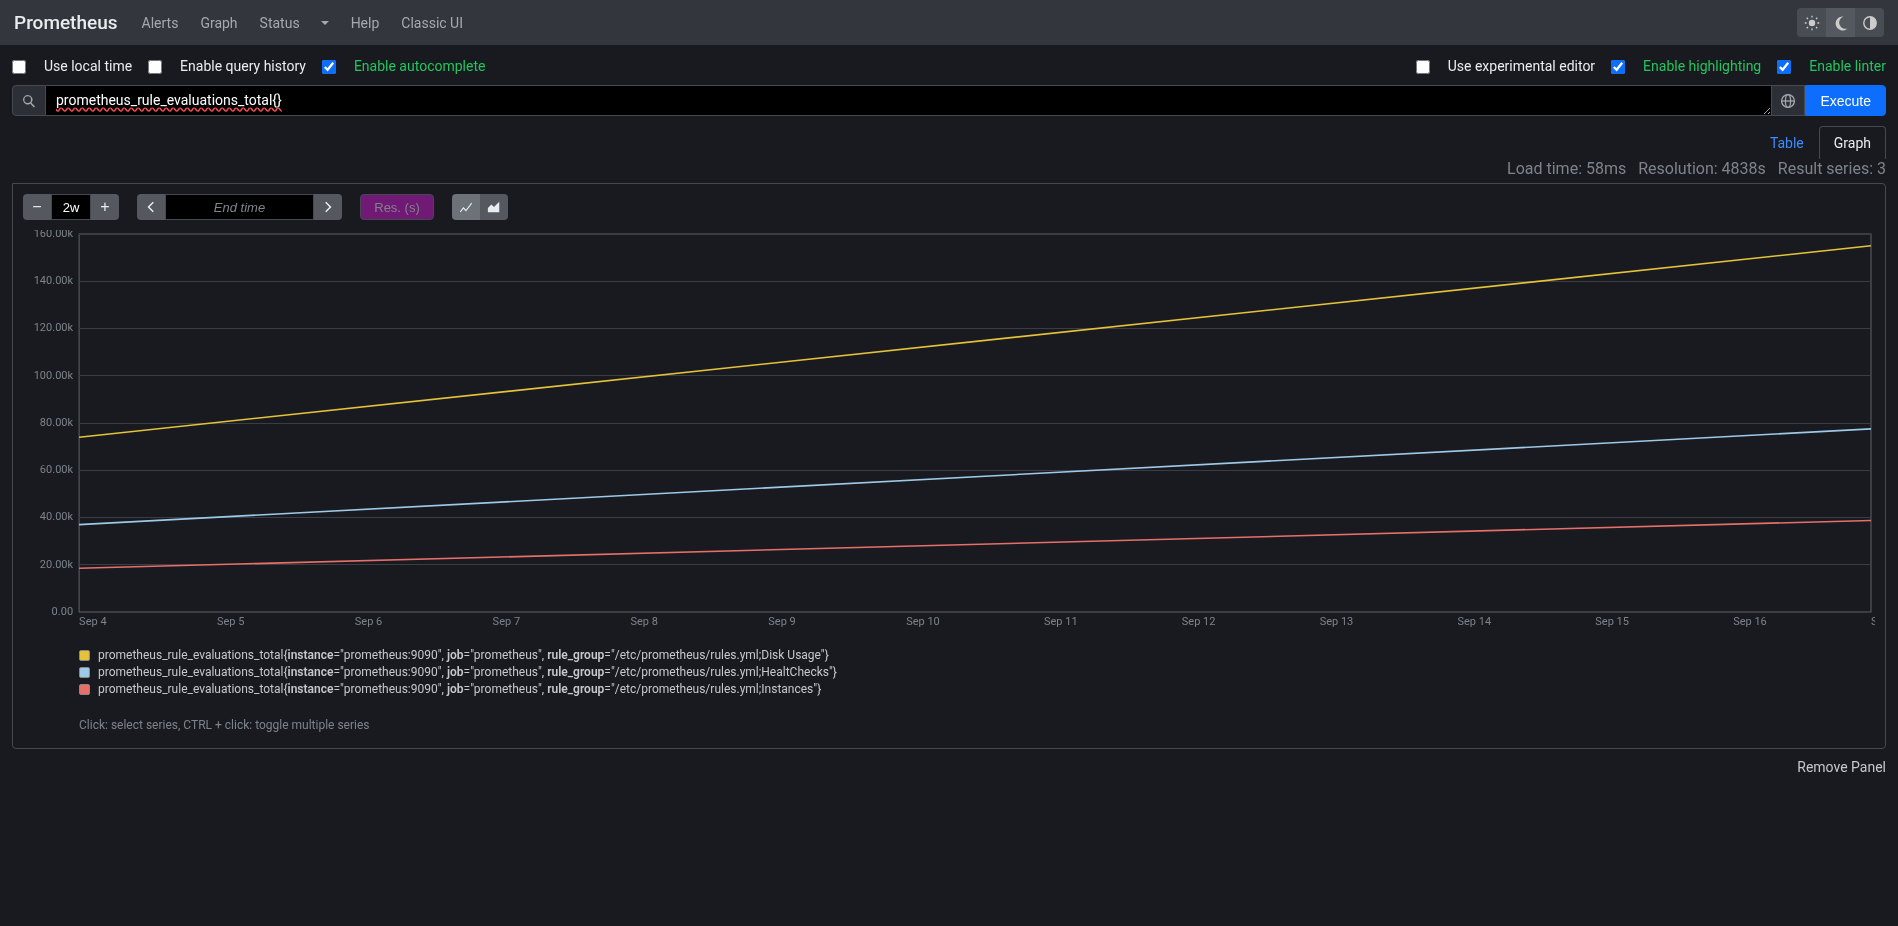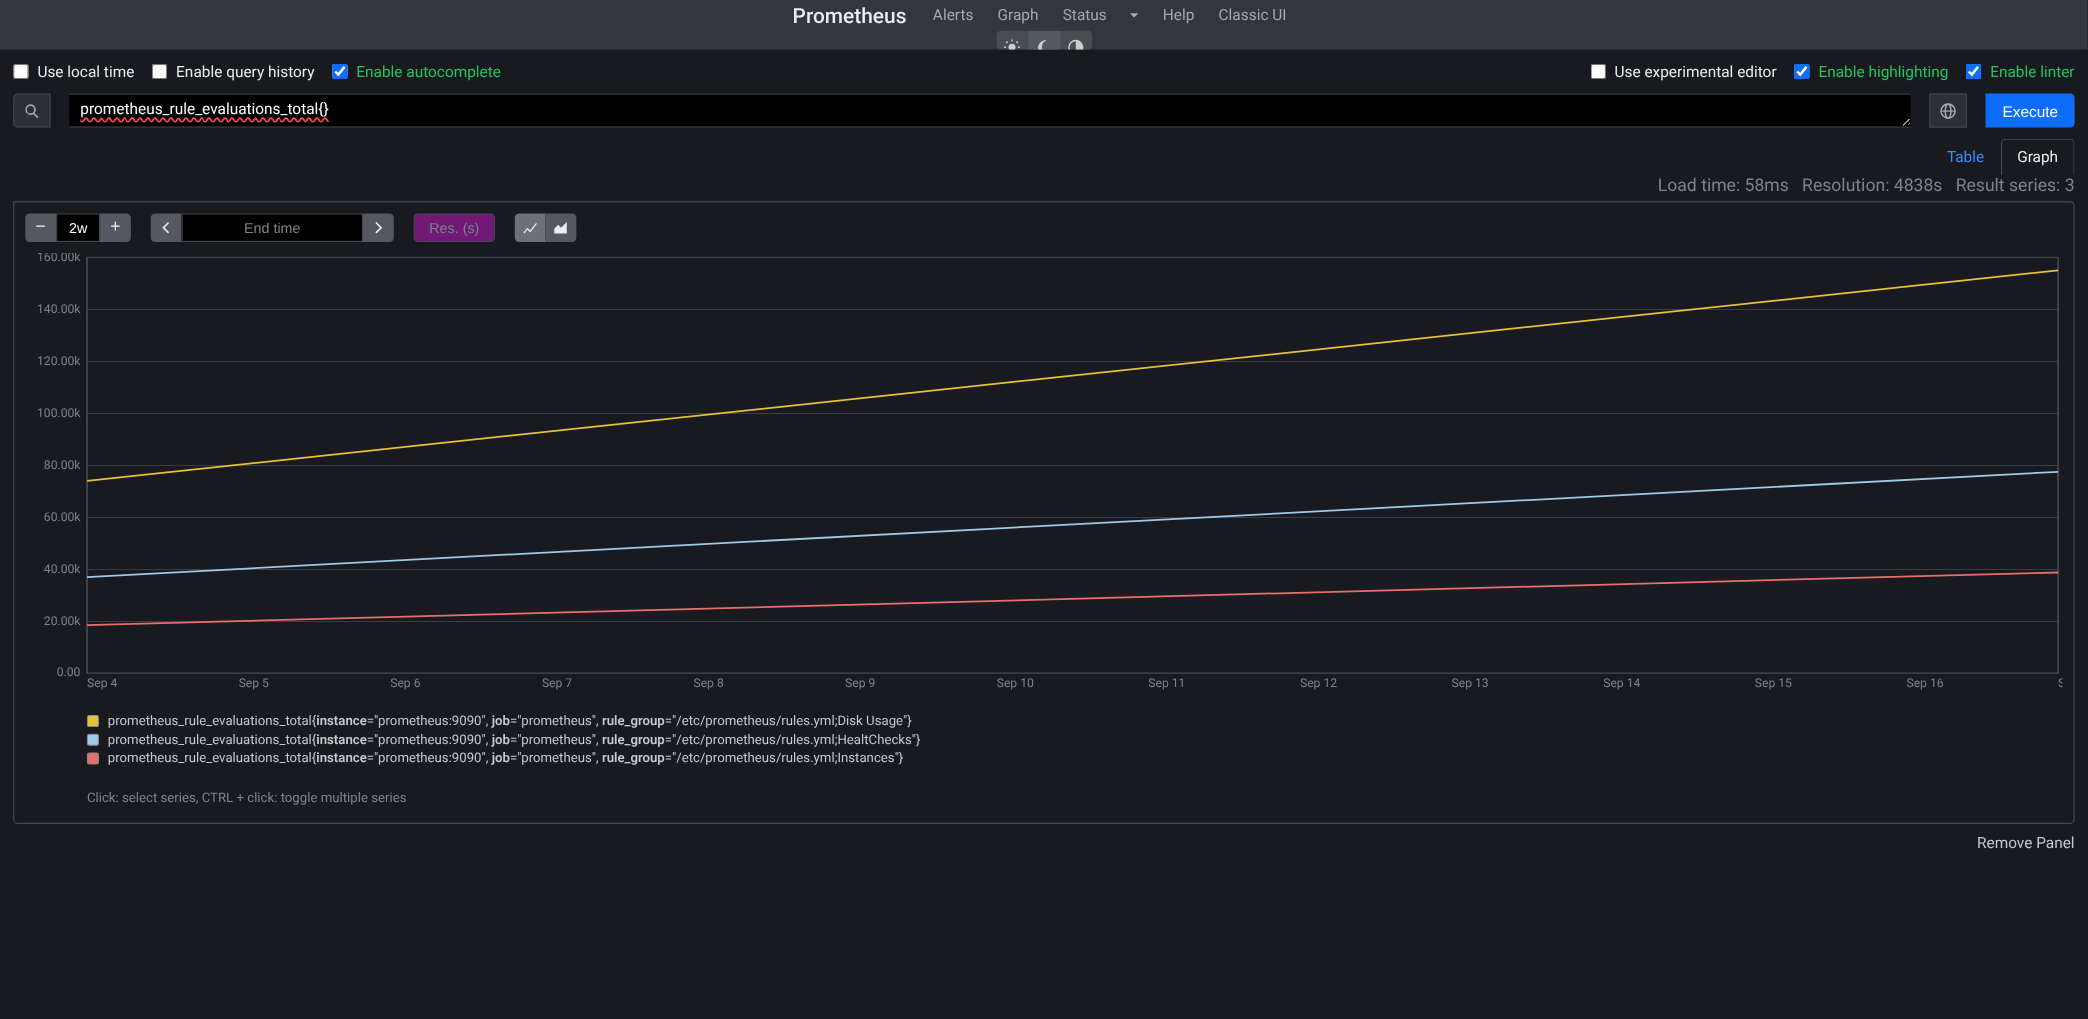--- a/index.html
+++ b/index.html
@@ -13,47 +13,46 @@
     overflow: hidden;
   }
   
   .navbar {
     background: #33373d;
     height: 45px;
     display: flex;
     align-items: center;
     padding: 0 14px;
     justify-content: space-between;
-    flex-direction: column;
   }
   .navbar-left { display: flex; align-items: center; gap: 6px; }
   .brand { color: #eaecef; font-size: 19px; font-weight: 500; margin-right: 10px; }
   .nav-link { color: #a5a9ae; padding: 6px 8px; cursor: pointer; font-size: 14px; }
   .nav-dropdown { display: inline-flex; align-items: center; gap: 19px; }
   .caret { width: 0; height: 0; border-left: 4px solid transparent; border-right: 4px solid transparent; border-top: 4px solid #a5a9ae; display: inline-block; margin-left: 2px; }
   .theme-group { display: flex; background: #484c53; border-radius: 4px; overflow: hidden; }
   .theme-btn { width: 29px; height: 29px; display: flex; align-items: center; justify-content: center; color: #ccc; cursor: pointer; }
   .theme-btn.active { background: #54585f; }
   .theme-btn svg { width: 16px; height: 16px; fill: currentColor; }
 
   
   .options-row {
     display: flex;
     justify-content: space-between;
     align-items: center;
     padding: 10px 12px 8px;
     height: 40px;
   }
   .opt-group { display: flex; align-items: center; gap: 16px; }
-  .checkbox-label { display: flex; align-items: flex-start; gap: 8px; cursor: pointer; font-size: 14px; }
+  .checkbox-label { display: flex; align-items: flex-end; gap: 18px; cursor: pointer; font-size: 14px; }
   .checkbox-label input { width: 14px; height: 14px; accent-color: #0d6efd; cursor: pointer; }
   .checkbox-label.accent span { color: #22c55e; }
 
   
-  .query-bar { display: flex; padding: 0 12px 10px; gap: 17px; }
+  .query-bar { display: flex; padding: 0 12px 10px; gap: 0; }
   .search-addon {
     width: 34px; height: 31px; background: #2c2f36; border: 1px solid #454950;
     display: flex; align-items: center; justify-content: center; border-radius: 4px 0 0 4px;
     color: #a5a9ae;
   }
   .search-addon svg { width: 14px; height: 14px; fill: currentColor; }
   .query-input {
     flex: 1; height: 31px; background: #000; color: #fff; border: 1px solid #454950;
     padding: 4px 10px; font-size: 14px; font-family: inherit; border-left: none; border-right: none;
     outline: none;
@@ -89,21 +88,21 @@
   .ctrl-btn {
     height: 26px; min-width: 28px; background: #55595f; border: none; color: #eaecef;
     display: flex; align-items: center; justify-content: center; cursor: pointer; font-size: 16px;
   }
   .ctrl-btn:first-child { border-radius: 4px 0 0 4px; }
   .ctrl-btn:last-child { border-radius: 0 4px 4px 0; }
   .ctrl-input {
     height: 26px; background: #000; color: #fff; border: 1px solid #454950; text-align: center;
     font-size: 13px; width: 40px; outline: none;
   }
-  .ctrl-input.endtime { width: 165px; }
+  .ctrl-input.endtime { width: 149px; font-style: italic; }
   .ctrl-input::placeholder { color: #7e838b; }
   .ctrl-standalone {
     height: 26px; background: #701a75; color: #fff; border: 1px solid #454950; text-align: center;
     font-size: 13px; width: 74px; outline: none; border-radius: 4px;
   }
   .ctrl-standalone::placeholder { color: #7e838b; }
   .ctrl-btn svg { width: 14px; height: 14px; fill: currentColor; }
   .ctrl-btn.active { background: #6d7279; }
 
   

